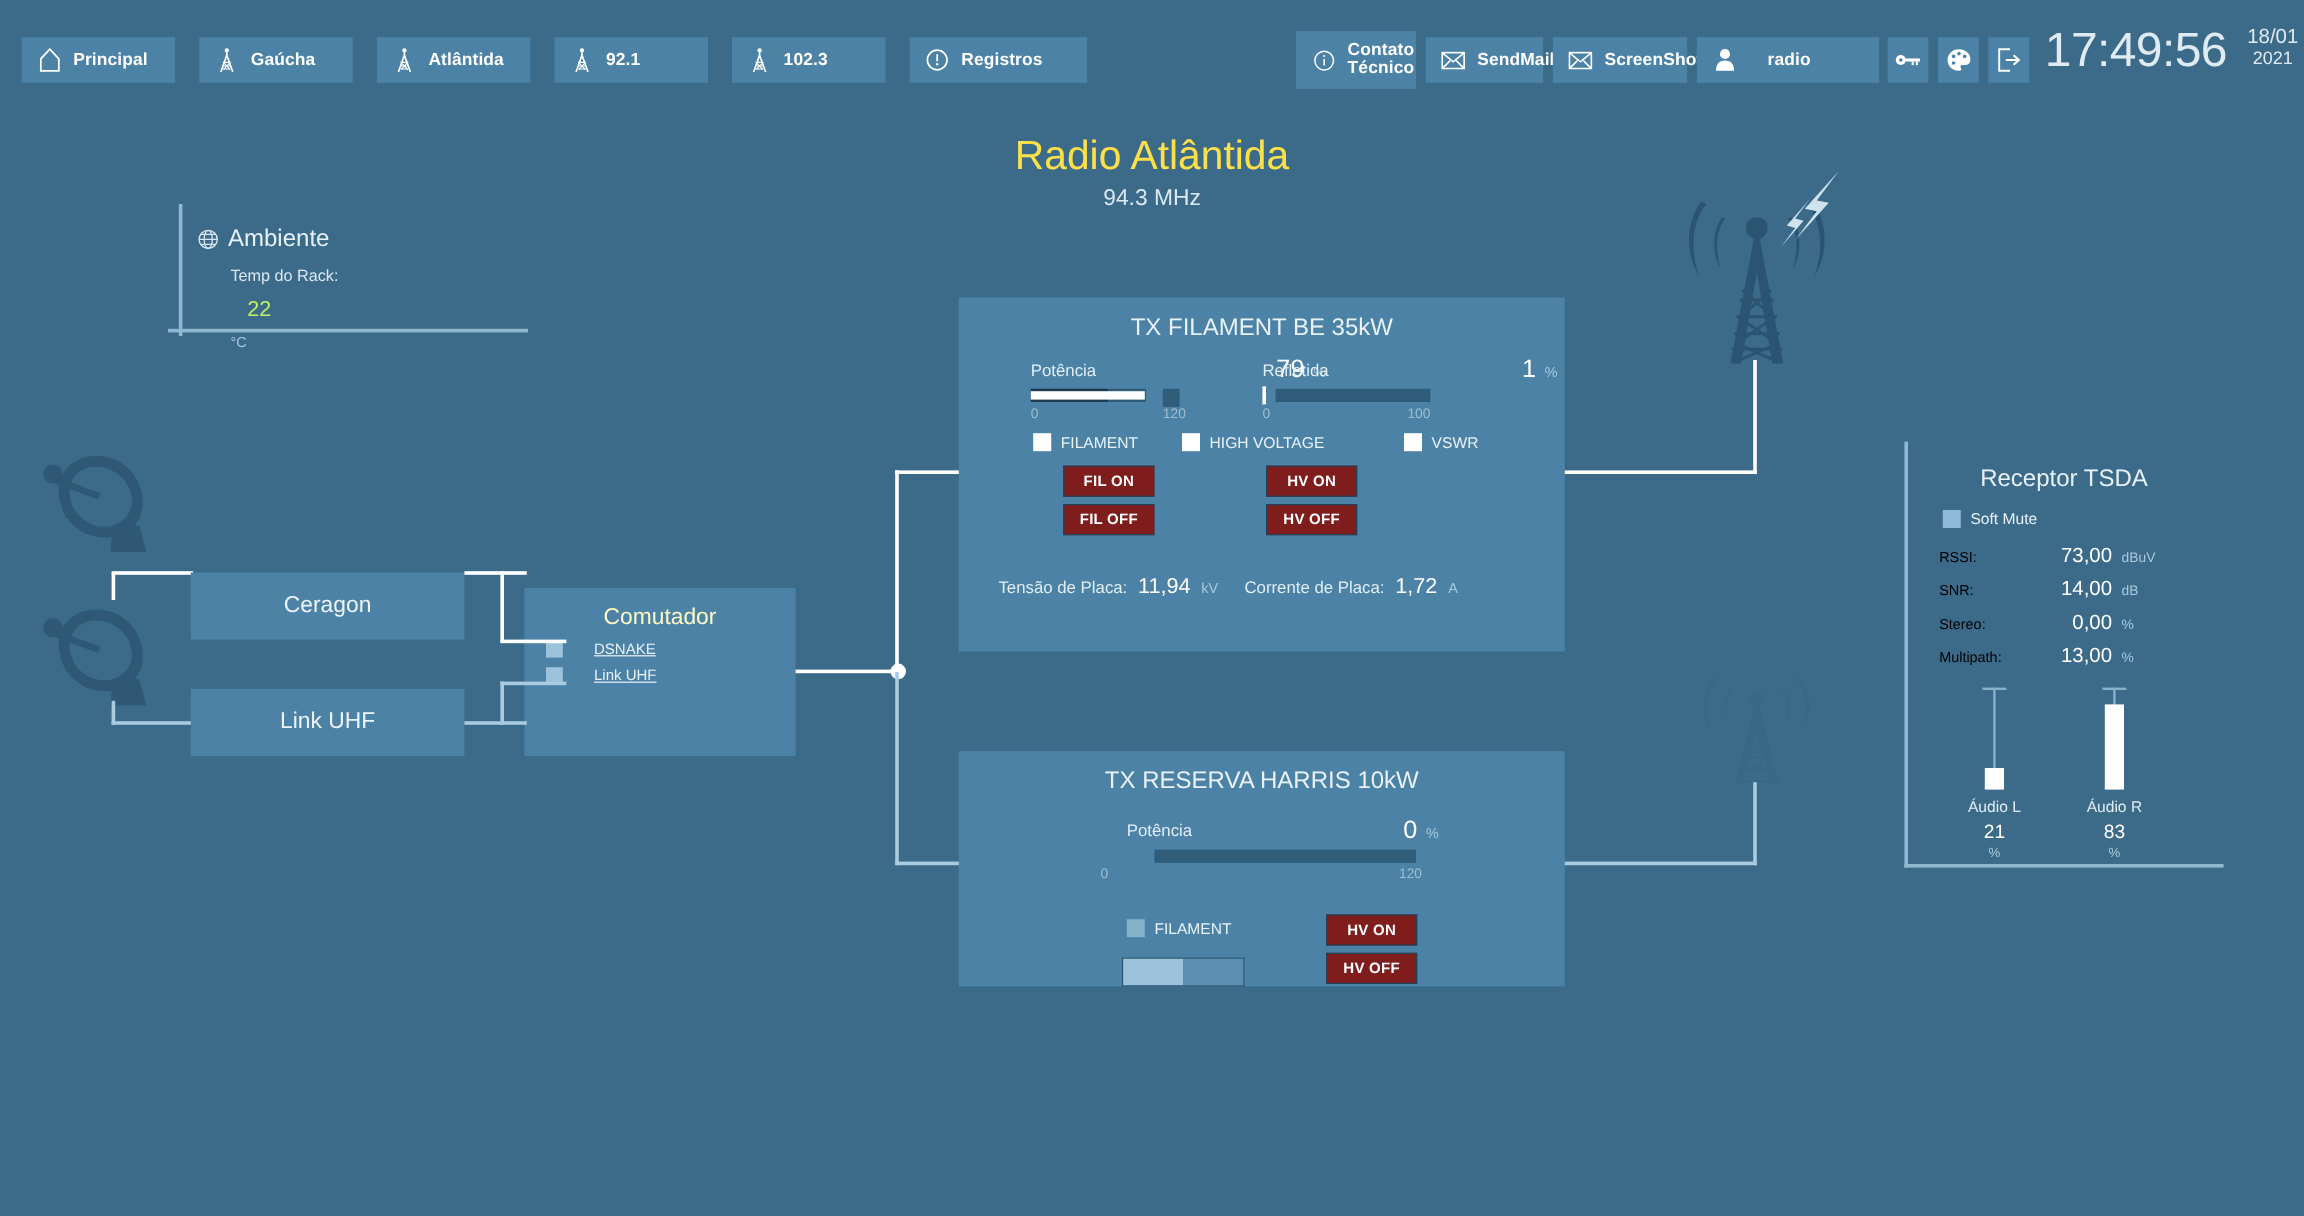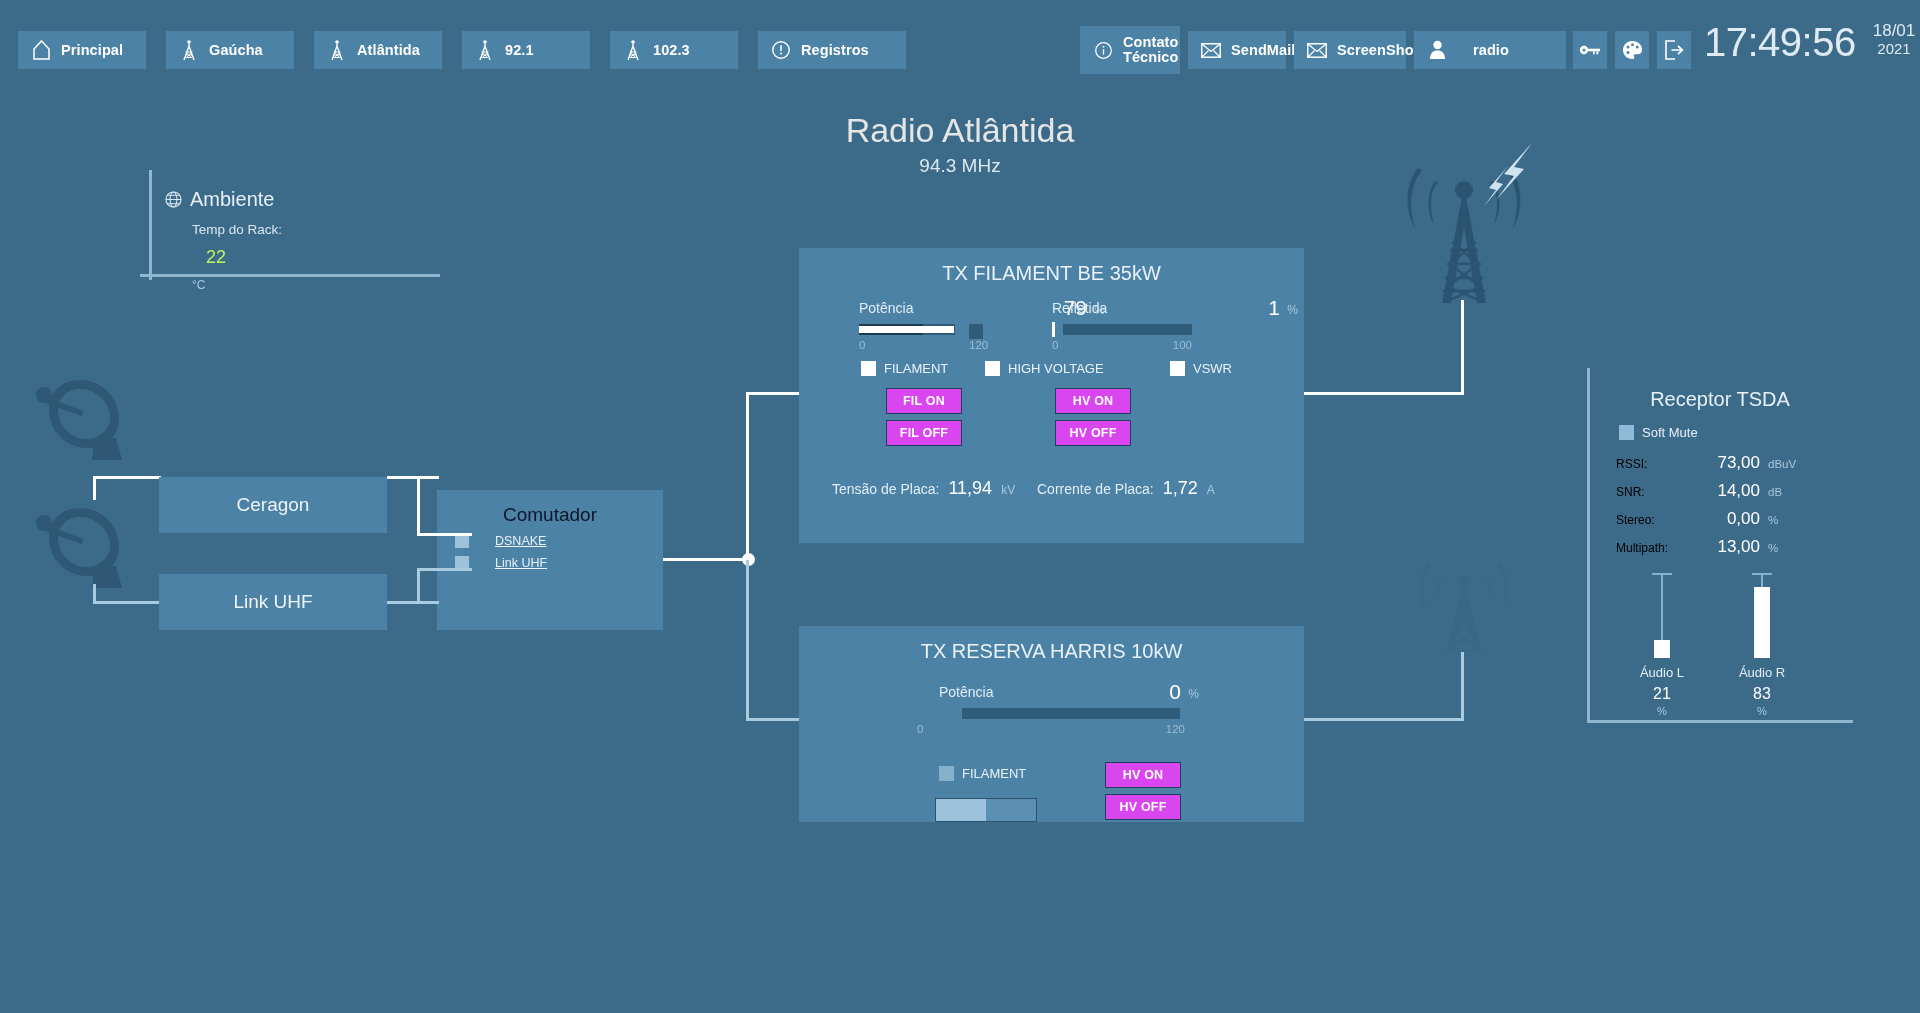--- a/index.html
+++ b/index.html
@@ -36,21 +36,21 @@
     position:absolute; top:20px; font-size:40px; font-weight:300; color:#dfeaf2;
     letter-spacing:-.5px; font-family:"Liberation Sans", sans-serif;
   }
   .datewrap{ position:absolute; top:22px; left:1868px; width:52px; text-align:center;}
   .date-d{ font-size:17px; color:#dfeaf2; line-height:1.05;}
   .date-y{ font-size:15px; color:#dfeaf2; line-height:1.2;}
 
   
   .page-title{
     position:absolute; left:0; top:111px; width:1920px; text-align:center;
-    font-size:34px; font-weight:300; color:#e5e5e5;
+    font-size:34px; font-weight:300; color:#fde047;
   }
   .page-sub{
     position:absolute; left:0; top:155px; width:1920px; text-align:center;
     font-size:19px; font-weight:300; color:#dbe9f3;
   }
 
   
   .ambiente{ position:absolute; left:140px; top:170px; width:310px; height:110px; }
   .amb-vline{ position:absolute; left:9px; top:0; width:3px; height:110px; background:#8fb7cf;}
   .amb-hline{ position:absolute; left:0; top:104px; width:300px; height:3px; background:#8fb7cf;}
@@ -63,21 +63,21 @@
 
   
   .devbox{
     position:absolute; background:#4b82a6;
     display:flex; align-items:center; justify-content:center;
     font-size:19px; font-weight:300; color:#edf4f9;
   }
   #box-ceragon{ left:159px; top:450px; width:228px; height:56px;margin-top:27px;}
   #box-linkuhf{ left:159px; top:574px; width:228px; height:56px;}
   #box-comutador{ left:437px; top:490px; width:226px; height:140px; display:block;}
-  .com-title{ text-align:center; font-size:19px; font-weight:300; color:#0f172a; padding-top:14px;}
+  .com-title{ text-align:center; font-size:19px; font-weight:300; color:#fef9c3; padding-top:14px;}
   .com-item{ display:flex; align-items:center; gap:26px; margin-left:18px; margin-top:8px;text-decoration:underline;}
   .com-item .sqled{ width:14px; height:14px; background:#9cc3db; flex:0 0 14px;}
   .com-item .txt{ font-size:12.5px; color:#e8f1f7;}
 
   
   .ln{ position:absolute; background:#ffffff;}
   .ln.dim{ background:#a9cbe0;}
 
   
   .panel{ position:absolute; background:#4b82a6; }
@@ -96,21 +96,21 @@
   .m-min{ position:absolute; left:0; top:39px; font-size:11.5px; color:#9dbdd2;}
   .m-max{ position:absolute; top:39px; font-size:11.5px; color:#9dbdd2; text-align:right;}
   .swatch{ position:absolute; width:14px; height:15px; background:#2e5c79;}
 
   .chk{ position:absolute; display:flex; align-items:center; gap:8px;}
   .chk .box{ width:15px; height:15px; background:#ffffff; flex:0 0 15px;}
   .chk .box.off{ background:#85b1cb;}
   .chk .cl{ font-size:13px; color:#eaf3f9; white-space:nowrap;}
 
   .cmdbtn{
-    position:absolute; width:66px; height:22px; background:#d946ef;
+    position:absolute; width:66px; height:22px; background:#7f1d1d;
     border:1px solid #20415a; color:#ffffff; font-size:12px; font-weight:bold;
     font-family:"Liberation Sans", sans-serif; cursor:pointer;
     display:flex; align-items:center; justify-content:center; letter-spacing:.2px;
   }
   .cmdbtn.wide{ width:76px; height:26px; font-size:12.5px;}
 
   .kvrow{ position:absolute; display:flex; align-items:baseline; gap:9px;}
   .kvrow .k{ font-size:14px; color:#e2eef6; font-weight:300;}
   .kvrow .v{ font-size:18px; color:#ffffff; font-weight:300;}
   .kvrow .u{ font-size:12px; color:#a9c9dc;}

